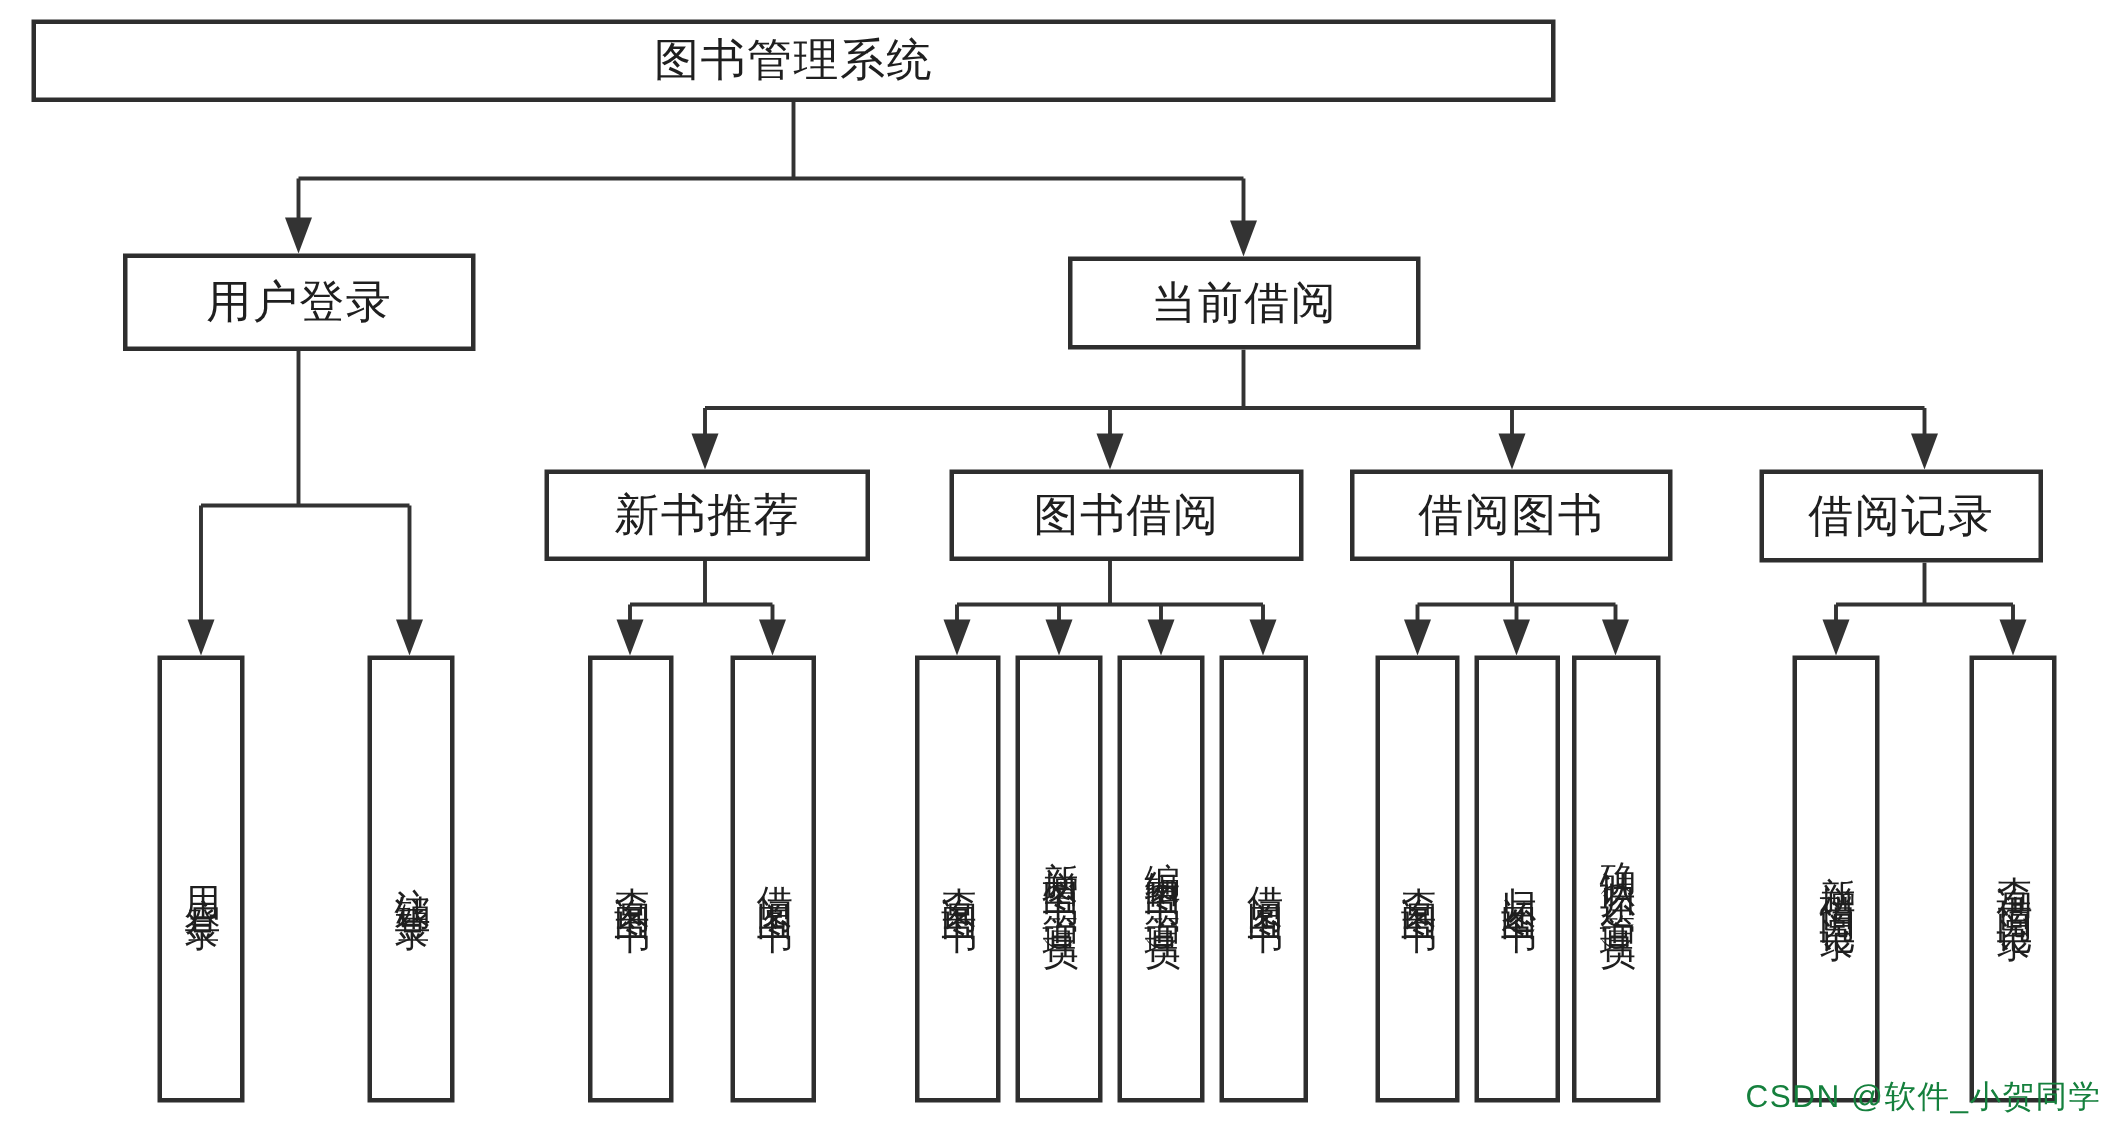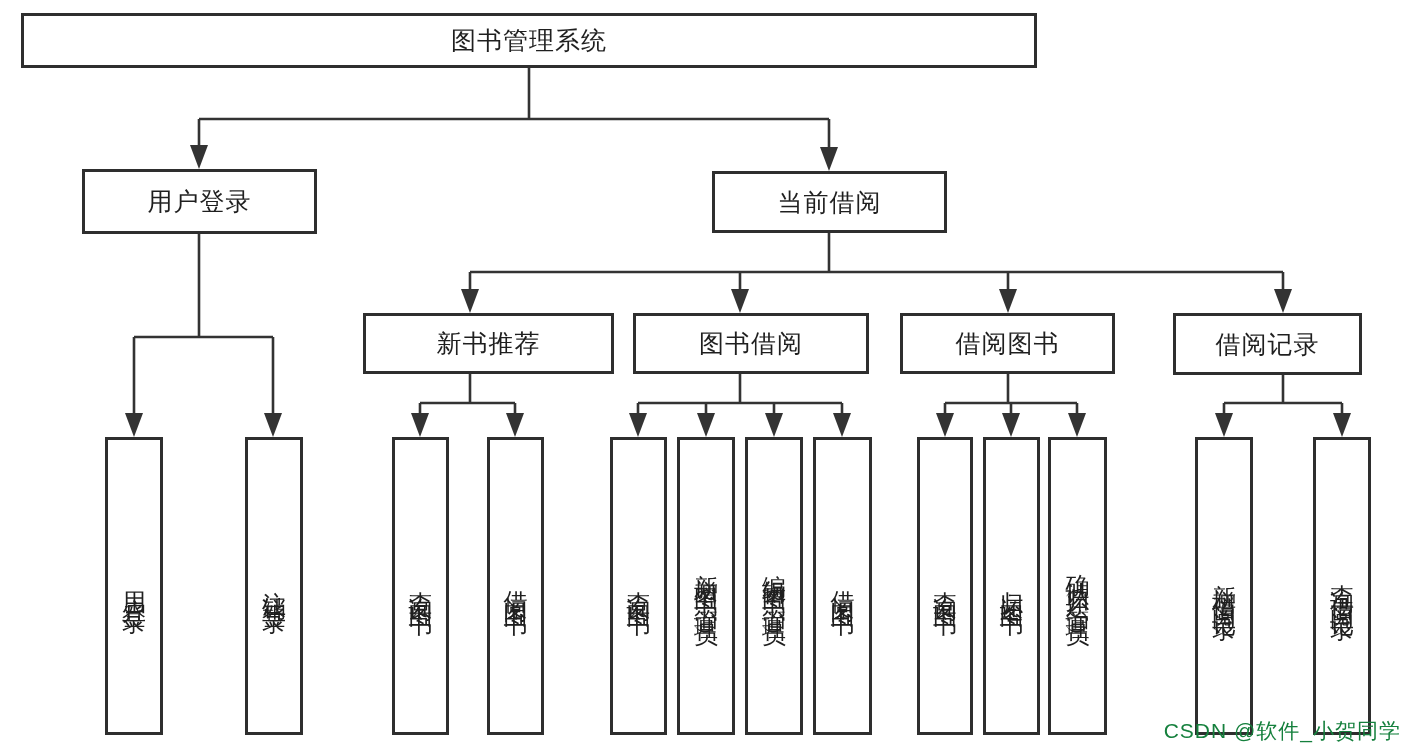--- a/index.html
+++ b/index.html
@@ -26,21 +26,21 @@
     position: absolute;
     box-sizing: border-box;
     border: 3px solid #2e2e2e;
     background: #ffffff;
     display: flex;
     align-items: center;
     justify-content: center;
     color: #1f1f1f;
   }
   .hbox span {
-    font-size: 25px;
+    font-size: 30px;
     letter-spacing: 1px;
     white-space: nowrap;
   }
   .vbox span {
     writing-mode: vertical-lr;
     text-orientation: mixed;
     font-size: 24px;
     letter-spacing: 7px;
     line-height: 1;
     white-space: nowrap;
@@ -105,21 +105,21 @@
     <span>图书管理系统</span>
   </div>
 
   <div class="node hbox" style="left:82px; top:169px; width:235px; height:65px;">
     <span>用户登录</span>
   </div>
   <div class="node hbox" style="left:712px; top:171px; width:235px; height:62px;">
     <span>当前借阅</span>
   </div>
 
-  <div class="node hbox" style="left:363px; top:313px; width:251px; height:61px;">
+  <div class="node hbox" style="left:363px; top:313px; width:217px; height:61px;">
     <span>新书推荐</span>
   </div>
   <div class="node hbox" style="left:633px; top:313px; width:236px; height:61px;">
     <span>图书借阅</span>
   </div>
   <div class="node hbox" style="left:900px; top:313px; width:215px; height:61px;">
     <span>借阅图书</span>
   </div>
   <div class="node hbox" style="left:1173px; top:313px; width:189px; height:62px;">
     <span>借阅记录</span>

